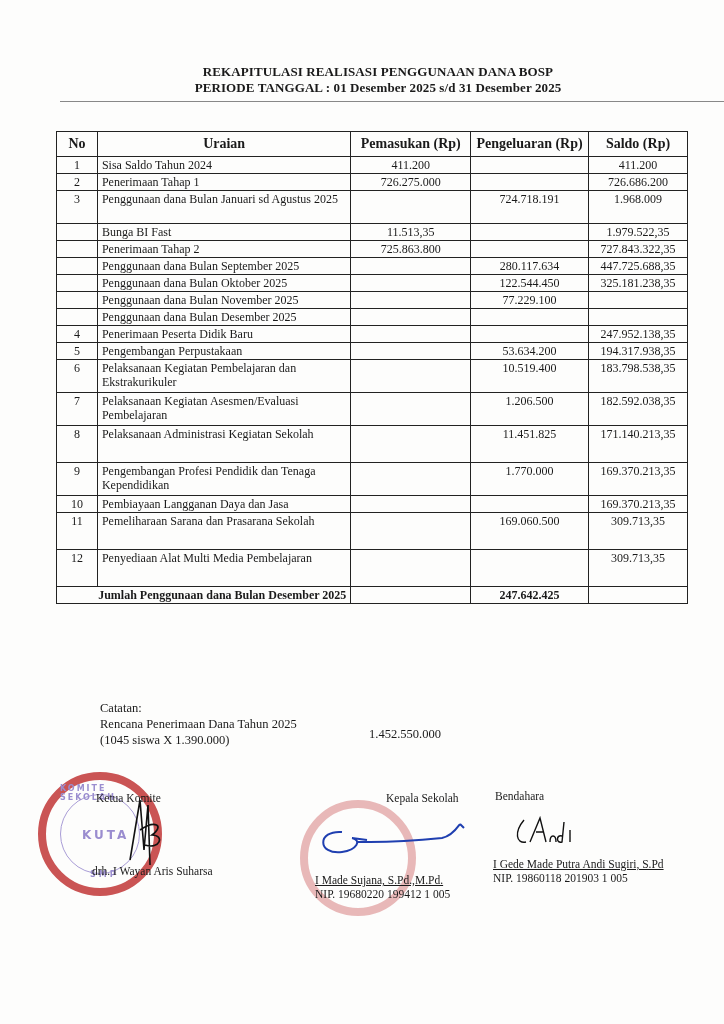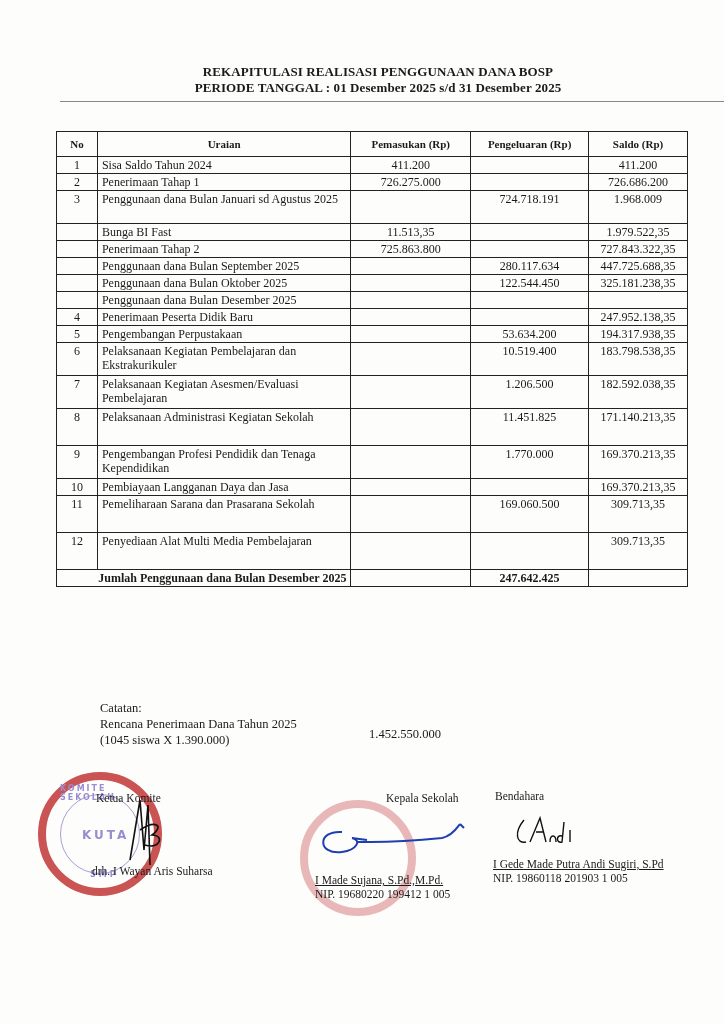--- a/index.html
+++ b/index.html
@@ -12,21 +12,21 @@
     font-weight: bold; font-size: 13px; line-height: 16px; letter-spacing: 0.1px;
   }
   .title-line { position: absolute; left: 60px; width: 664px; top: 101px; height: 1px; background: #888; }
   table.rekap {
     position: absolute; left: 56px; top: 131px; width: 632px;
     border-collapse: collapse; font-size: 12px; line-height: 14px;
   }
   table.rekap td, table.rekap th {
     border: 1.3px solid #222; padding: 1px 4px; vertical-align: top;
   }
-  table.rekap th { font-weight: bold; text-align: center; height: 22px; vertical-align: middle; font-size: 11px; }
+  table.rekap th { font-weight: bold; text-align: center; height: 22px; vertical-align: middle; font-size: 14px; }
   col.c-no { width: 41px; }
   col.c-ur { width: 254px; }
   col.c-pm { width: 120px; }
   col.c-pg { width: 118px; }
   col.c-sd { width: 99px; }
   td.no { text-align: center; }
   td.num { text-align: center; vertical-align: middle; }
   tr.tall td { height: 30px; }
   tr.taller td { height: 34px; }
   tr.total td { font-weight: bold; font-family: "Liberation Serif", serif; }
@@ -113,20 +113,27 @@
       </tr>
       <tr>
         <td class="no"></td>
         <td>Penggunaan dana Bulan Oktober 2025</td>
         <td class="num"></td>
         <td class="num">122.544.450</td>
         <td class="num">325.181.238,35</td>
       </tr>
       <tr>
         <td class="no"></td>
+        <td>Penggunaan dana Bulan November 2025</td>
+        <td class="num"></td>
+        <td class="num">77.229.100</td>
+        <td class="num"></td>
+      </tr>
+      <tr>
+        <td class="no"></td>
         <td>Penggunaan dana Bulan Desember 2025</td>
         <td class="num"></td>
         <td class="num"></td>
         <td class="num"></td>
       </tr>
       <tr>
         <td class="no">4</td>
         <td>Penerimaan Peserta Didik Baru</td>
         <td class="num"></td>
         <td class="num"></td>

